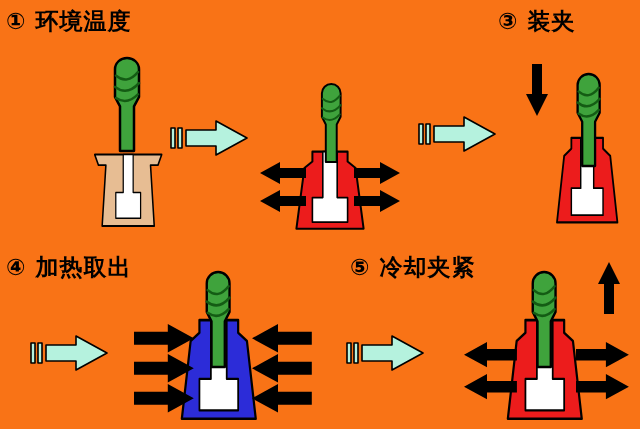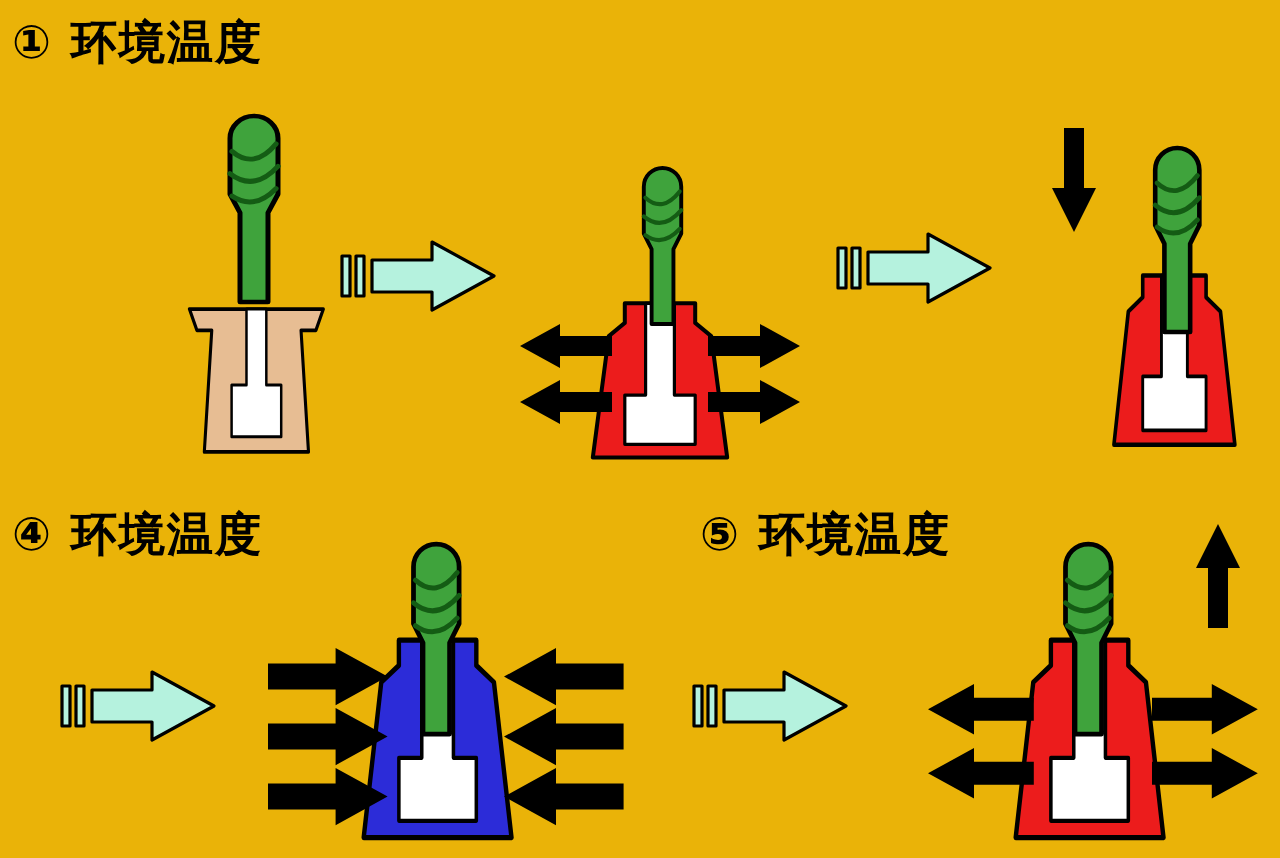--- a/index.html
+++ b/index.html
@@ -1,16 +1,16 @@
 <!DOCTYPE html>
 <html><head>
 <meta charset="utf-8">
 <style>
   html,body{margin:0;padding:0;background:#fff;}
-  .canvas{position:relative;width:640px;height:429px;background:#eab308;overflow:hidden;
+  .canvas{position:relative;width:640px;height:429px;background:#f97316;overflow:hidden;
           font-family:"DejaVu Sans","Liberation Sans",sans-serif;}
   .lbl{position:absolute;font-weight:bold;font-size:23px;color:#000;white-space:nowrap;letter-spacing:1px;}
   .fig{position:absolute;overflow:visible;}
   
   .oln{stroke:#000;stroke-width:2.5;stroke-linejoin:round;}
   .bore{fill:#ffffff;stroke:#000;stroke-width:2;stroke-linejoin:round;}
   .flute{fill:none;stroke:#145c14;stroke-width:2.6;stroke-linecap:round;}
   .flowln{stroke:#000;stroke-width:1.6;stroke-linejoin:round;}
   .blk{fill:#000000;}
 </style>
@@ -41,22 +41,23 @@
     <polygon id="blk-right" points="0,6 26,6 26,0 46,11 26,22 26,16 0,16"></polygon>
     <polygon id="blk-left" points="46,6 20,6 20,0 0,11 20,22 20,16 46,16"></polygon>
     <polygon id="blk-down" points="6,0 16,0 16,30 22,30 11,52 0,30 6,30"></polygon>
     <polygon id="blk-up" points="6,52 16,52 16,22 22,22 11,0 0,22 6,22"></polygon>
   </defs>
 </svg>
 
 <div class="canvas">
 
   <div class="lbl" style="left:6px;top:6px">① 环境温度</div>
-  <div class="lbl" style="left:6px;top:252px">④ 环境温度</div>
-  <div class="lbl" style="left:350px;top:252px">⑤ 环境温度</div>
+  <div class="lbl" style="left:498px;top:6px">③ 装夹</div>
+  <div class="lbl" style="left:6px;top:252px">④ 加热取出</div>
+  <div class="lbl" style="left:350px;top:252px">⑤ 冷却夹紧</div>
 
   <svg class="fig" style="left:86px;top:56px" width="92" height="176">
     <use href="#cutter" transform="translate(24,2) scale(1,0.93)" fill="#3fa33c"></use>
     <use href="#holder-ambient" transform="translate(5,97) scale(0.62,0.76)" fill="#e7bd93"></use>
   </svg>
 
   <svg class="fig" style="left:170px;top:118px" width="80" height="40">
     <use href="#flow-arrow" fill="#b5f2de"></use>
   </svg>
 

